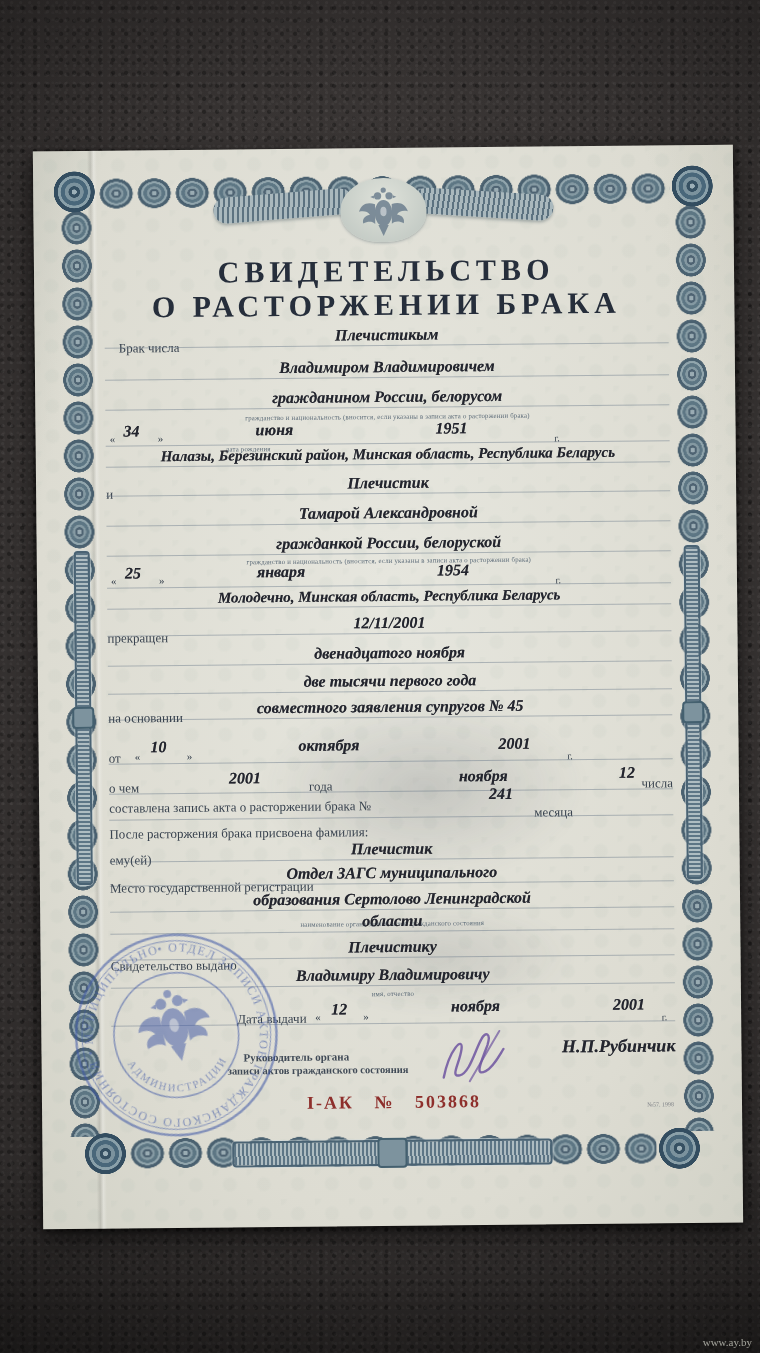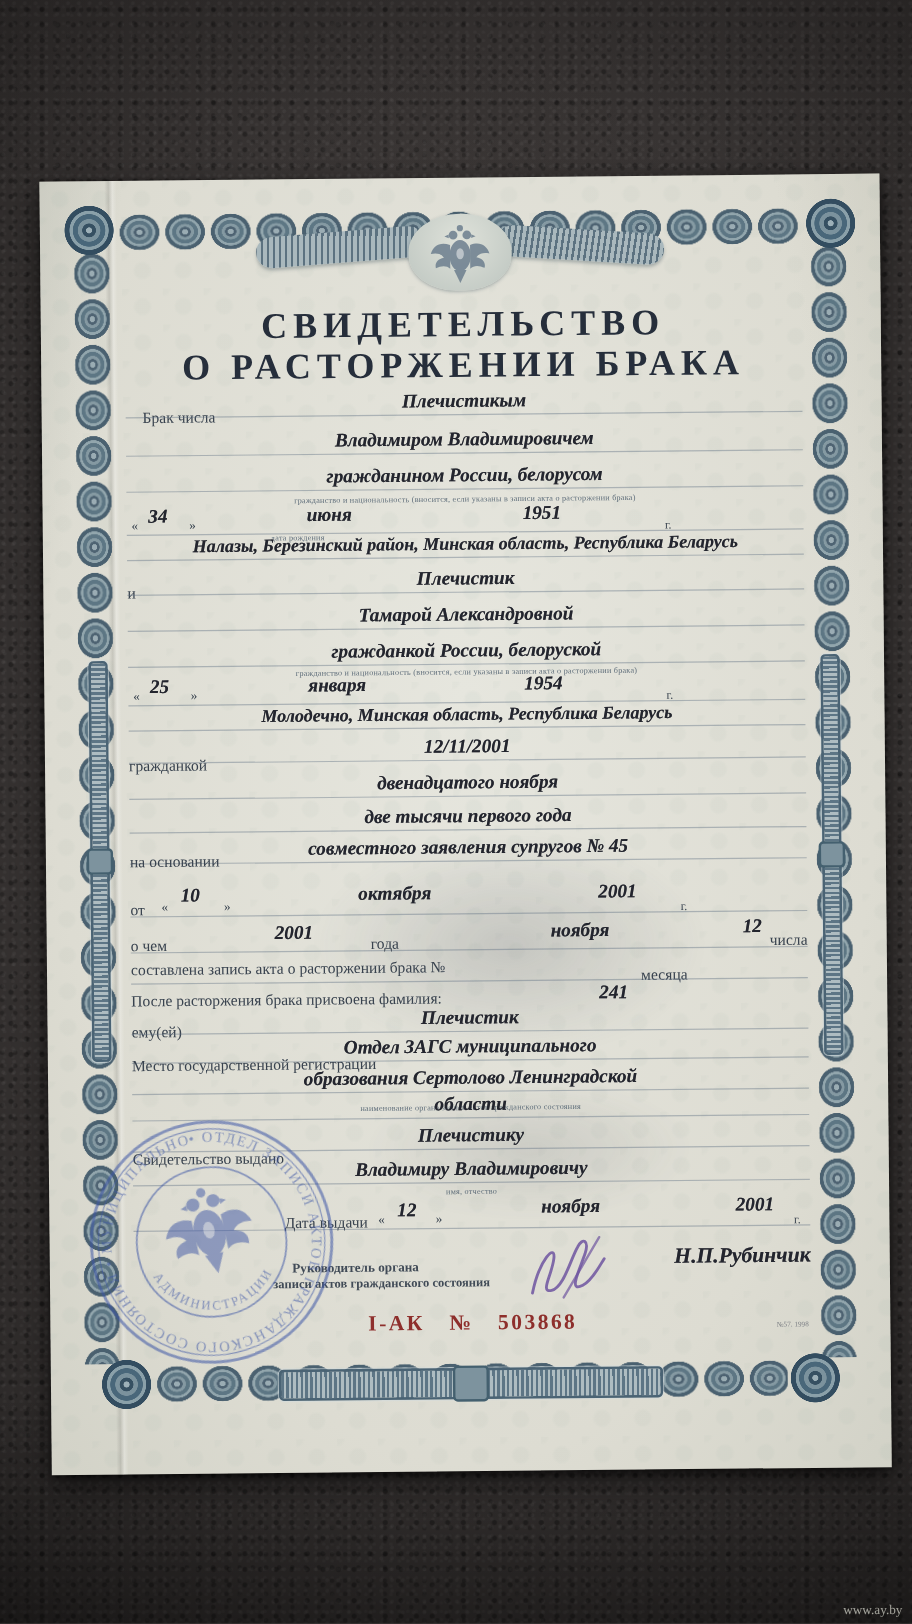--- a/index.html
+++ b/index.html
@@ -210,21 +210,21 @@
       <span class="abs qq" style="left:4px;top:10px;">«</span>
       <span class="abs fill" style="left:18px;top:0;">25</span>
       <span class="abs qq" style="left:52px;top:10px;">»</span>
       <span class="abs fill" style="left:150px;top:0;">января</span>
       <span class="abs fill" style="left:330px;top:0;font-style:italic;">1954</span>
       <span class="abs g" style="right:110px;top:14px;">г.</span>
     </div>
     <div class="row fill ln" style="top:440px;font-size:15px;">Молодечно,  Минская область,  Республика Беларусь</div>
 
     <div class="row fill ln" style="top:466px;">12/11/2001</div>
-    <div class="abs label" style="top:480px;left:0;">гражданкой</div>
+    <div class="abs label" style="top:480px;left:0;">прекращен</div>
     <div class="row fill ln" style="top:496px;">двенадцатого ноября</div>
     <div class="row fill ln" style="top:524px;">две тысячи первого года</div>
     <div class="row fill ln" style="top:550px;">совместного заявления супругов № 45</div>
     <div class="abs label" style="top:560px;left:0;">на основании</div>
 
     <div class="row ln" style="top:588px;height:24px;">
       <span class="abs label" style="left:0;top:12px;">от</span>
       <span class="abs qq" style="left:26px;top:12px;">«</span>
       <span class="abs fill" style="left:42px;top:0;">10</span>
       <span class="abs qq" style="left:78px;top:12px;">»</span>
@@ -236,21 +236,21 @@
     <div class="row ln" style="top:618px;height:24px;">
       <span class="abs label" style="left:0;top:12px;">о чем</span>
       <span class="abs fill" style="left:120px;top:2px;">2001</span>
       <span class="abs label" style="left:200px;top:12px;">года</span>
       <span class="abs fill" style="left:350px;top:2px;">ноября</span>
       <span class="abs label" style="left:425px;top:12px;margin-top:28px;">месяца</span>
       <span class="abs fill" style="right:38px;top:0;">12</span>
       <span class="abs label" style="right:0;top:12px;">числа</span>
     </div>
 
-    <div class="abs fill" style="top:672px;left:380px;margin-left:10px;">241</div>
+    <div class="abs fill" style="top:638px;left:380px;">241</div>
     <div class="row ln" style="top:650px;height:18px;">
       <span class="abs label" style="left:0;top:0;">составлена запись акта о расторжении брака №</span>
     </div>
 
     <div class="row label" style="top:676px;">После расторжения брака присвоена фамилия:</div>
     <div class="abs label" style="top:702px;left:0;">ему(ей)</div>
     <div class="row fill ln" style="top:692px;">Плечистик</div>
 
     <div class="row fill ln" style="top:716px;">Отдел ЗАГС муниципального</div>
     <div class="abs label" style="top:730px;left:0;">Место государственной регистрации</div>

